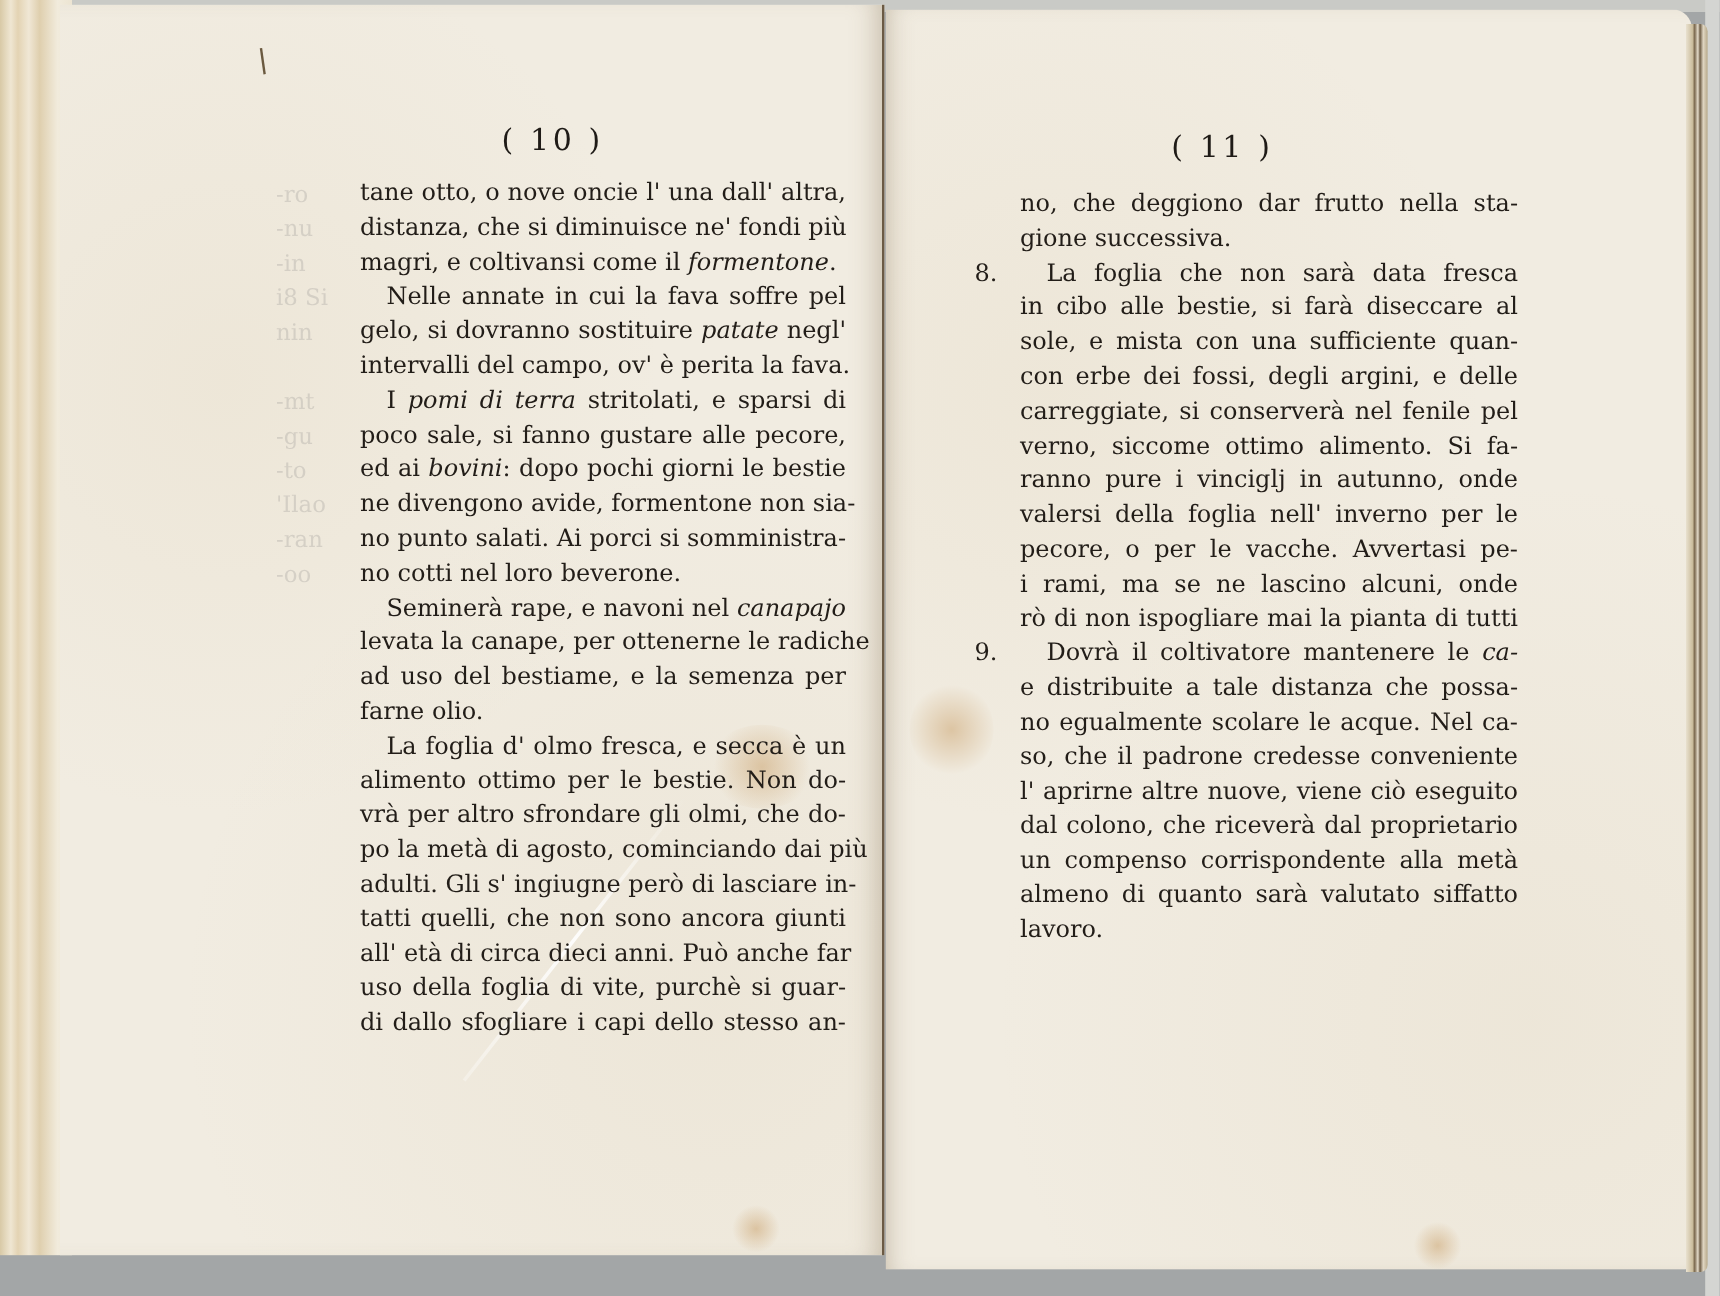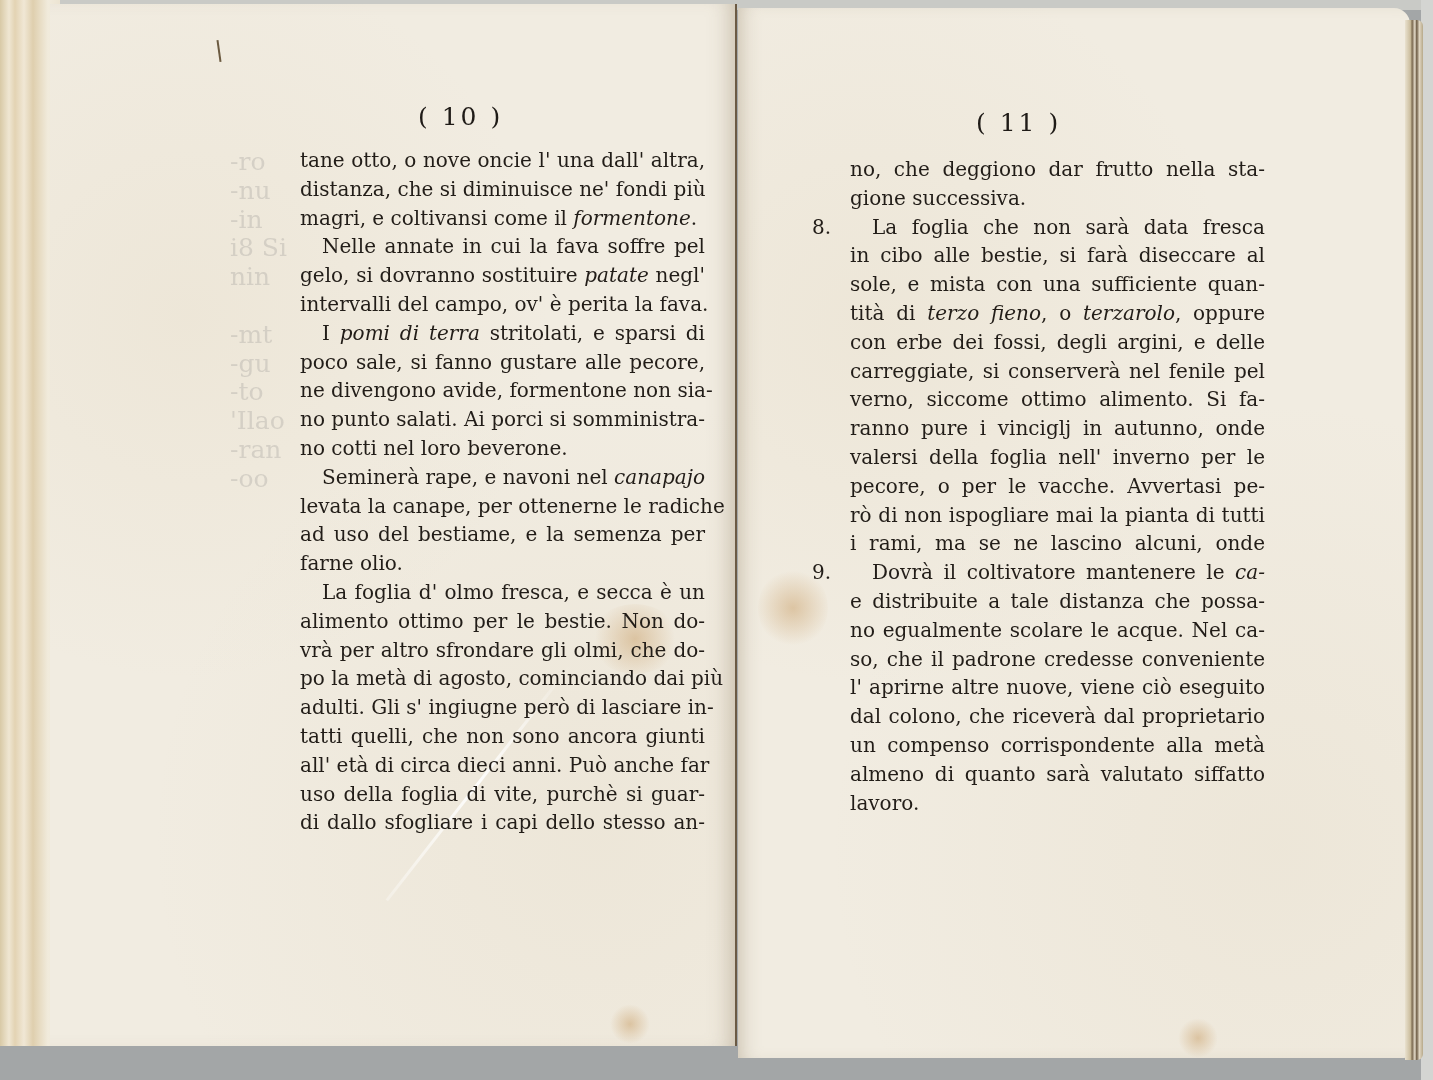--- a/index.html
+++ b/index.html
@@ -36,21 +36,21 @@
   }
   .text-block { position: absolute; color: #221d18; font-size: 20px; margin-left: 40px; }
   .line { height: 28.8px; line-height: 28.8px; white-space: nowrap; text-align: justify; text-align-last: justify; }
   .line.last { text-align-last: left; }
   .line.indent { padding-left: 22px; }
   .it { font-style: italic; }
   .numbered { position: relative; }
   .item-num { position: absolute; left: -38px; top: 0; }
 
   .bleed {
-    position: absolute; color: rgba(80,80,90,0.16); font-size: 25px; line-height: 28.8px; white-space: nowrap;
+    position: absolute; color: rgba(80,80,90,0.16); font-size: 19px; line-height: 28.8px; white-space: nowrap;
   }
   .mark { position: absolute; width: 2px; height: 22px; background: #6b5a40; transform: rotate(-8deg); }
   .crease { position: absolute; left: 520px; top: 660px; width: 3px; height: 300px; background: linear-gradient(180deg, rgba(255,255,255,0), rgba(255,255,255,0.9), rgba(255,255,255,0.3)); transform: rotate(38deg); transform-origin: top; }
 </style>
 </head>
 <body>
 
 <div class="scan">
   <div class="backdrop-top"></div>
   <div class="backdrop-right"></div>
@@ -65,20 +65,21 @@
     <div class="page-number" style="left:368px; top:98px;">( 10 )</div>
     <div class="text-block" id="left-text" style="left:210px; top:142px; width:405px;">
         <div class="line"><span>tane otto, o nove oncie l' una dall' altra,</span></div>
         <div class="line"><span>distanza, che si diminuisce ne' fondi più</span></div>
         <div class="line last"><span>magri, e coltivansi come il </span><span class="it">formentone</span><span>.</span></div>
         <div class="line indent"><span>Nelle annate in cui la fava soffre pel</span></div>
         <div class="line"><span>gelo, si dovranno sostituire </span><span class="it">patate</span><span> negl'</span></div>
         <div class="line last"><span>intervalli del campo, ov' è perita la fava.</span></div>
         <div class="line indent"><span>I </span><span class="it">pomi di terra</span><span> stritolati, e sparsi di</span></div>
         <div class="line"><span>poco sale, si fanno gustare alle pecore,</span></div>
+        <div class="line"><span>ed ai </span><span class="it">bovini</span><span>: dopo pochi giorni le bestie</span></div>
         <div class="line"><span>ne divengono avide, formentone non sia-</span></div>
         <div class="line"><span>no punto salati. Ai porci si somministra-</span></div>
         <div class="line last"><span>no cotti nel loro beverone.</span></div>
         <div class="line indent"><span>Seminerà rape, e navoni nel </span><span class="it">canapajo</span><span></span></div>
         <div class="line"><span>levata la canape, per ottenerne le radiche</span></div>
         <div class="line"><span>ad uso del bestiame, e la semenza per</span></div>
         <div class="line last"><span>farne olio.</span></div>
         <div class="line indent"><span>La foglia d' olmo fresca, e secca è un</span></div>
         <div class="line"><span>alimento ottimo per le bestie. Non do-</span></div>
         <div class="line"><span>vrà per altro sfrondare gli olmi, che do-</span></div>
@@ -94,29 +95,28 @@
   <div class="page page-right">
     <div class="stain" style="left:20px; top:560px; width:70px; height:80px;"></div>
     <div class="stain" style="left:440px; top:1010px; width:40px; height:40px;"></div>
     <div class="page-number" style="left:238px; top:100px;">( 11 )</div>
     <div class="text-block" id="right-text" style="left:72px; top:147px; width:415px;">
         <div class="line"><span>no, che deggiono dar frutto nella sta-</span></div>
         <div class="line last"><span>gione successiva.</span></div>
         <div class="line indent numbered"><span class="item-num">8.</span><span>La foglia che non sarà data fresca</span></div>
         <div class="line"><span>in cibo alle bestie, si farà diseccare al</span></div>
         <div class="line"><span>sole, e mista con una sufficiente quan-</span></div>
-        <div class="line"><span>tità di </span><span class="it">terzo fieno</span><span>, o </span><span class="it">terzarolo</span><span>, oppure</span></div>
         <div class="line"><span>con erbe dei fossi, degli argini, e delle</span></div>
         <div class="line"><span>carreggiate, si conserverà nel fenile pel</span></div>
         <div class="line"><span>verno, siccome ottimo alimento. Si fa-</span></div>
         <div class="line"><span>ranno pure i vinciglj in autunno, onde</span></div>
         <div class="line"><span>valersi della foglia nell' inverno per le</span></div>
         <div class="line"><span>pecore, o per le vacche. Avvertasi pe-</span></div>
+        <div class="line"><span>i rami, ma se ne lascino alcuni, onde</span></div>
         <div class="line"><span>rò di non ispogliare mai la pianta di tutti</span></div>
-        <div class="line"><span>i rami, ma se ne lascino alcuni, onde</span></div>
         <div class="line indent numbered"><span class="item-num">9.</span><span>Dovrà il coltivatore mantenere le </span><span class="it">ca-</span><span></span></div>
         <div class="line"><span>e distribuite a tale distanza che possa-</span></div>
         <div class="line"><span>no egualmente scolare le acque. Nel ca-</span></div>
         <div class="line"><span>so, che il padrone credesse conveniente</span></div>
         <div class="line"><span>l' aprirne altre nuove, viene ciò eseguito</span></div>
         <div class="line"><span>dal colono, che riceverà dal proprietario</span></div>
         <div class="line"><span>un compenso corrispondente alla metà</span></div>
         <div class="line"><span>almeno di quanto sarà valutato siffatto</span></div>
         <div class="line last"><span>lavoro.</span></div>
       </div>

